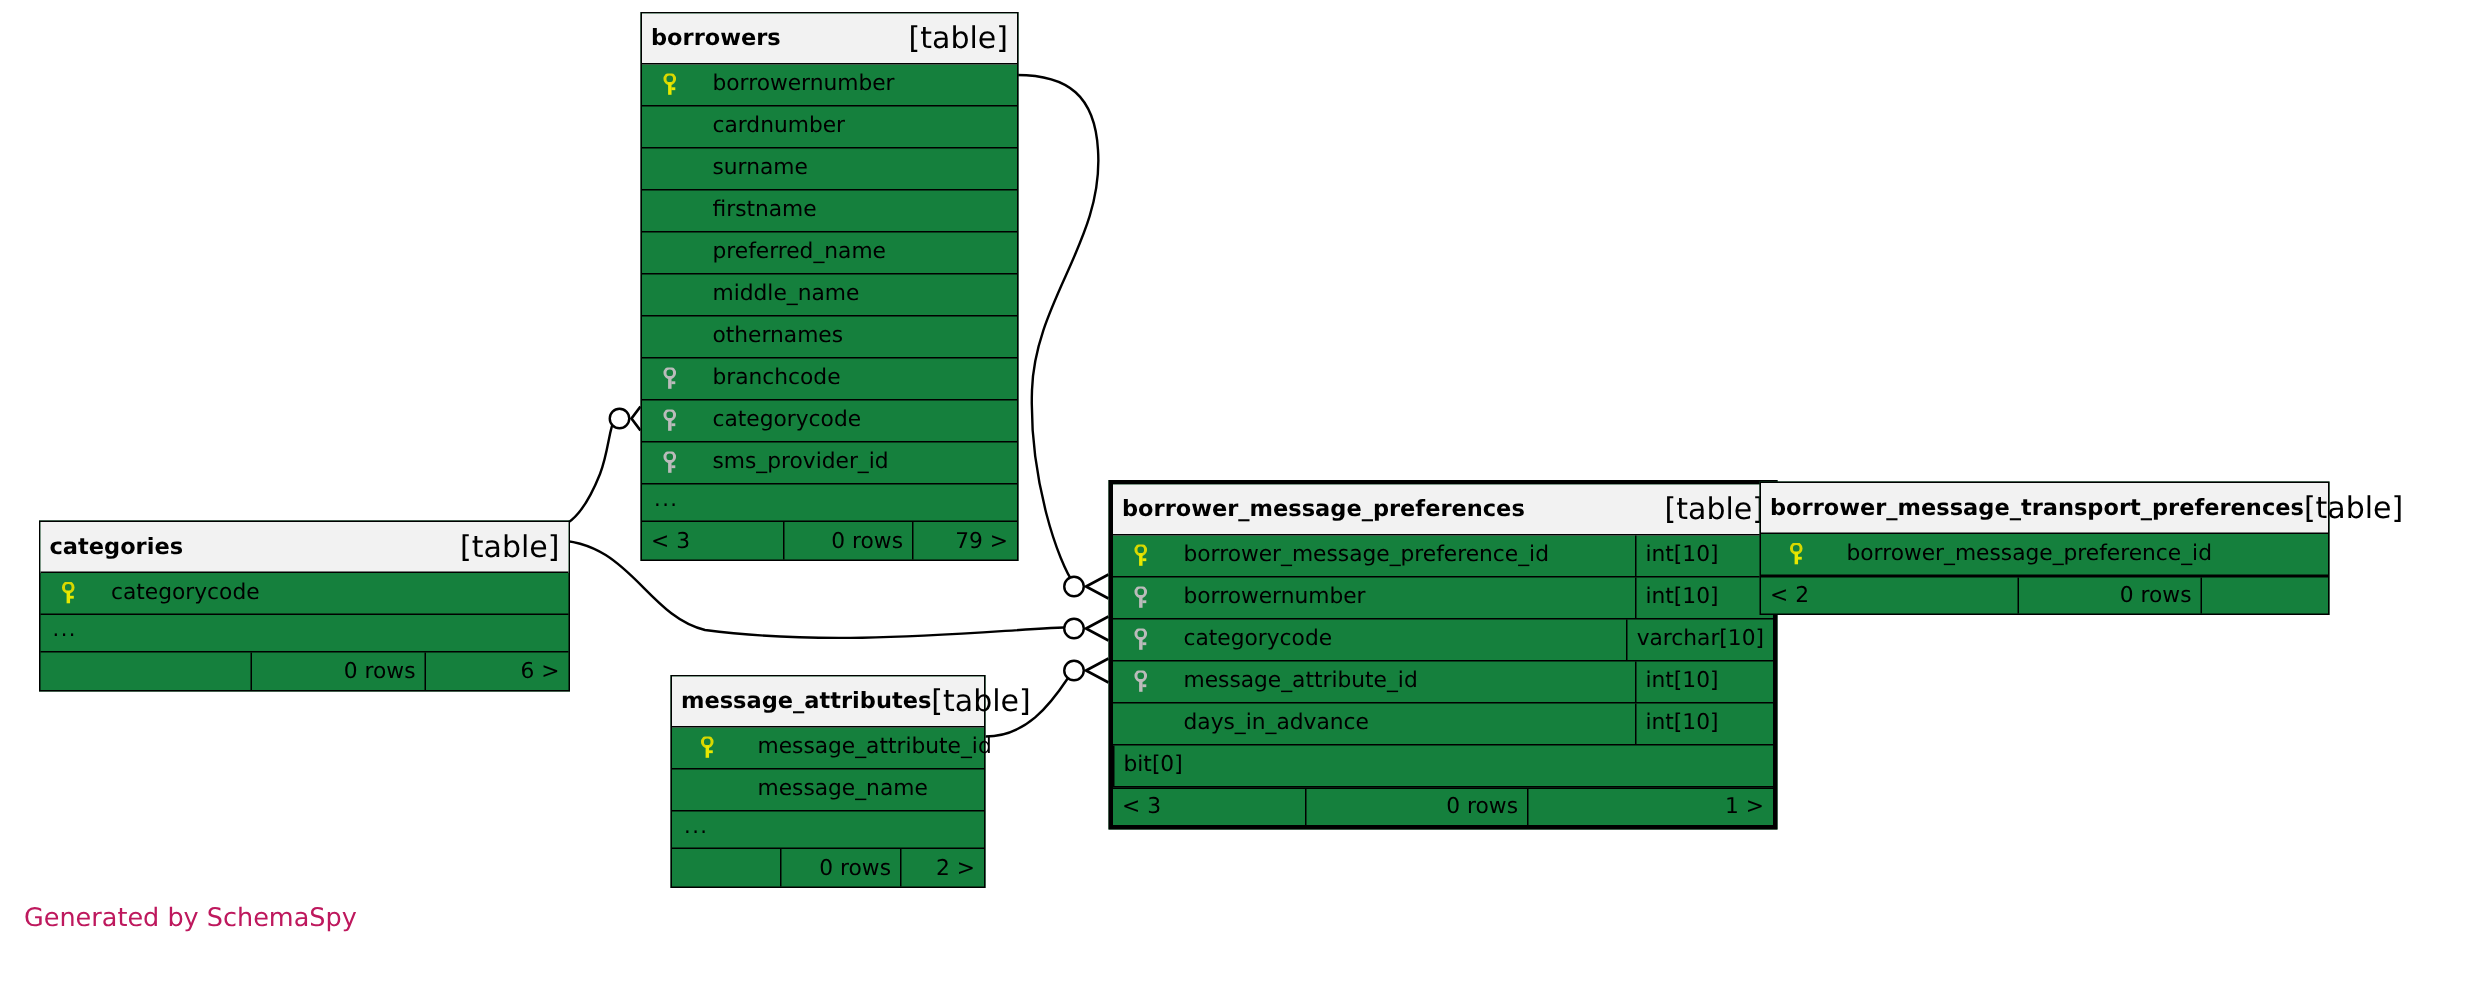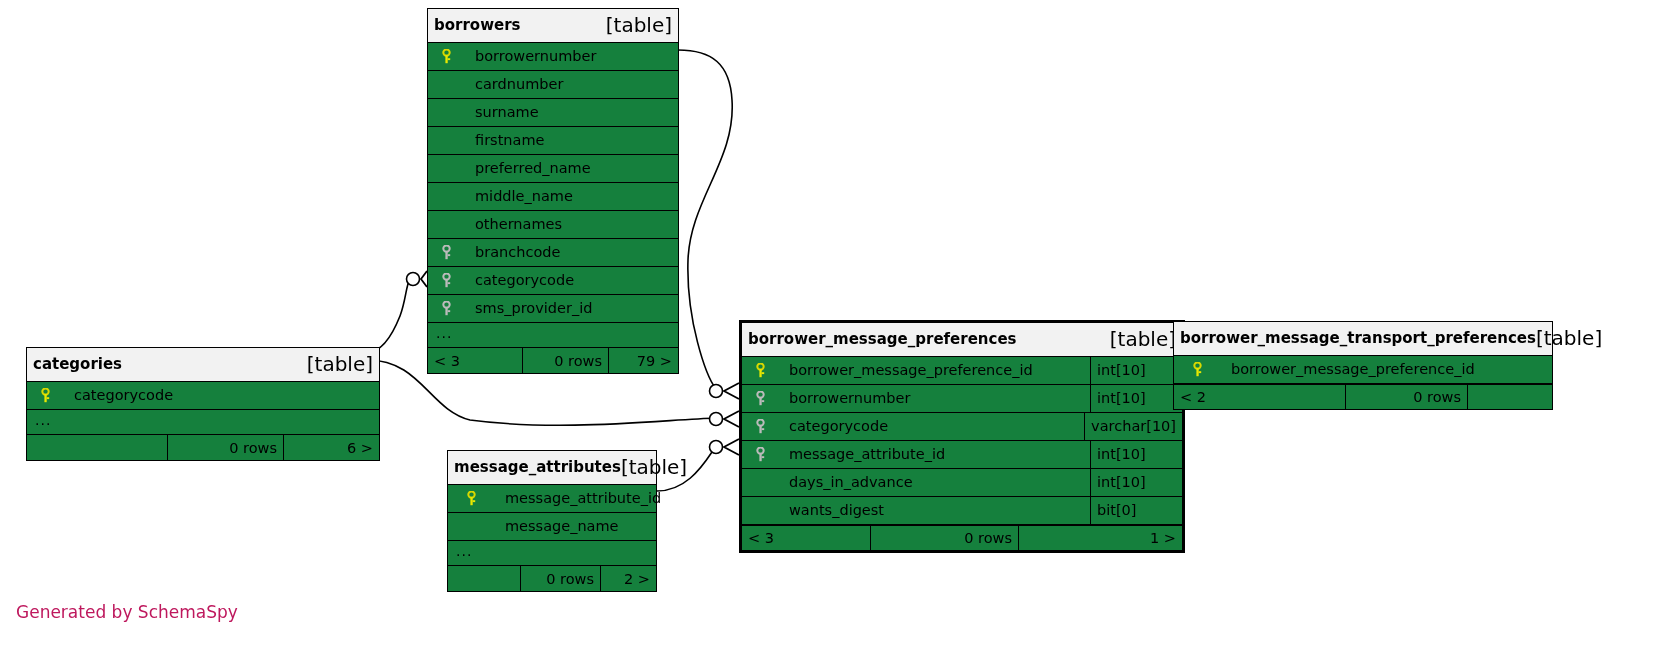--- a/index.html
+++ b/index.html
@@ -391,24 +391,20 @@
 
     <div class="col-row">
       <div class="col-name">
         <span class="keyslot"></span>
         <span>days_in_advance</span>
       </div>
       <div class="col-type">int[10]</div>
     </div>
 
     <div class="col-row">
-      <div class="col-name">
-        <span class="keyslot"></span>
-        <span>wants_digest</span>
-      </div>
       <div class="col-type">bit[0]</div>
     </div>
 
     <div class="footer-row" style="border-top:1px solid #000000;">
       <div class="footer-cell fc-left" style="width:128px;">&lt; 3</div>
       <div class="footer-cell fc-right" style="width:148px;">0 rows</div>
       <div class="footer-cell fc-right" style="flex:1 1 auto;">1 &gt;</div>
     </div>
   </div>
 

